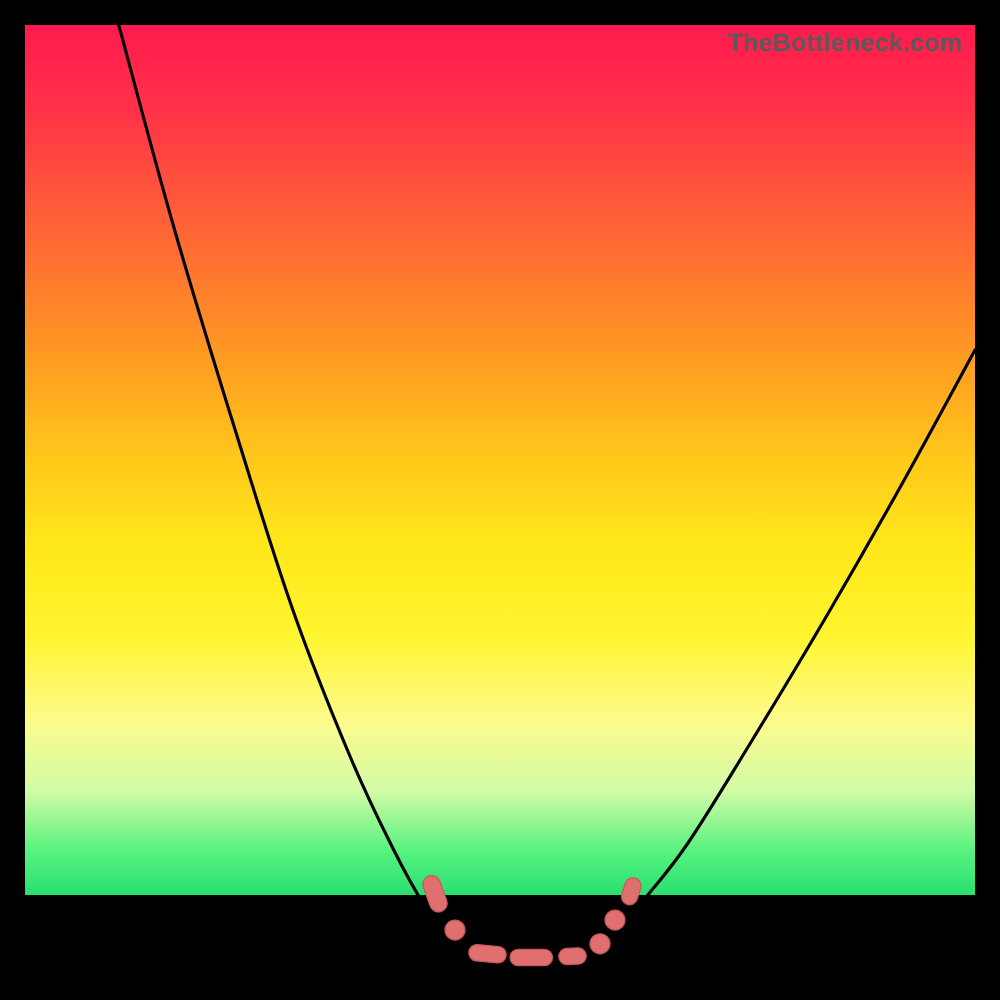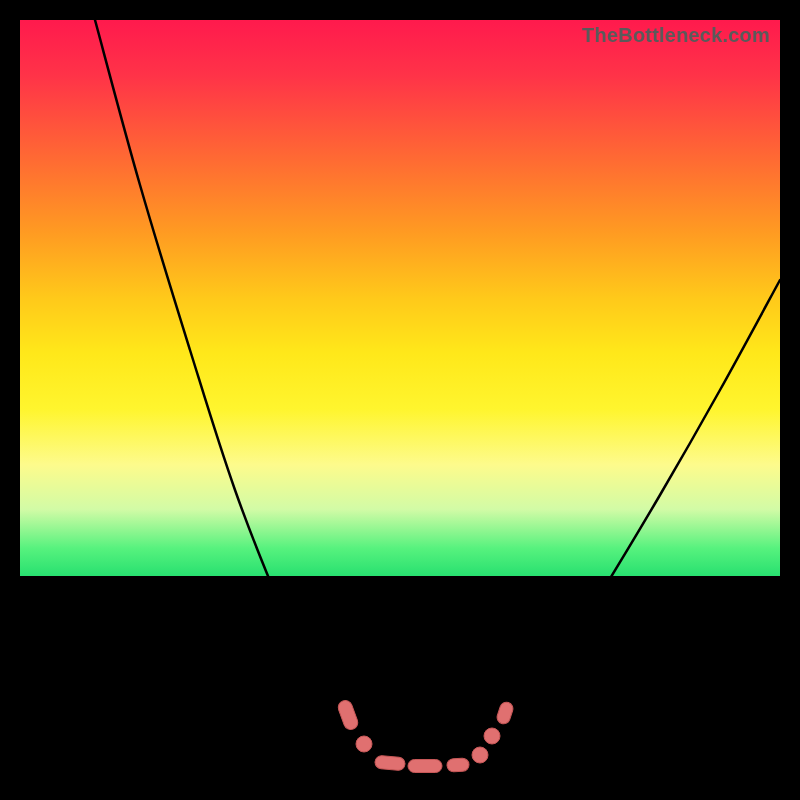--- a/index.html
+++ b/index.html
@@ -8,21 +8,21 @@
     width: 800px;
     height: 800px;
     background: #000;
     position: relative;
   }
   .plot-area {
     position: absolute;
     left: 20px;
     top: 20px;
     width: 760px;
-    height: 556px;
+    height: 696px;
     background: linear-gradient(to bottom,
       #ff1a4d 0%,
       #ff3348 10%,
       #ff6a33 25%,
       #ff9a22 38%,
       #ffc91a 50%,
       #ffe81a 60%,
       #fff52e 70%,
       #fdfb8c 80%,
       #d2fba6 88%,

